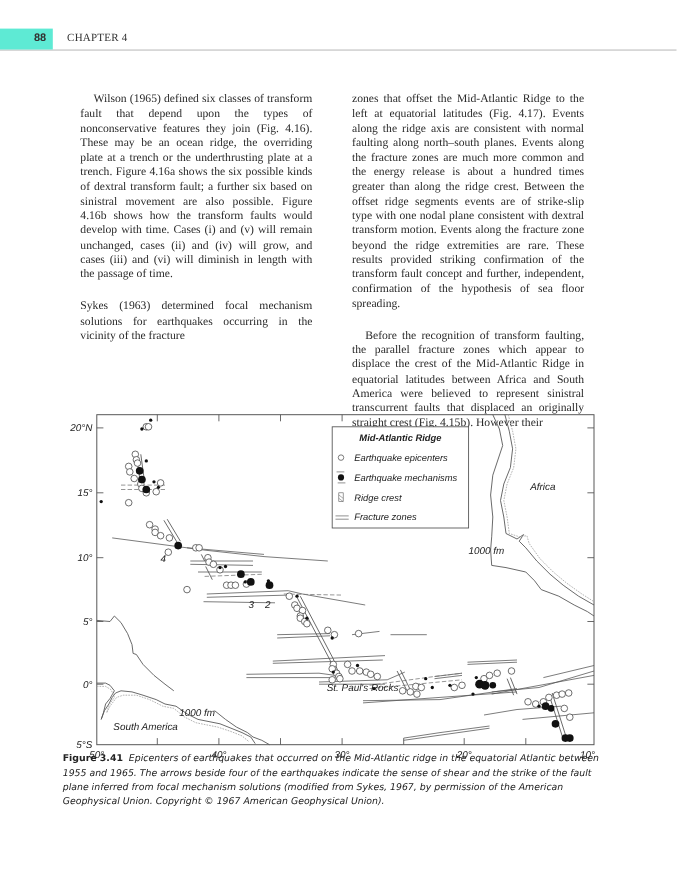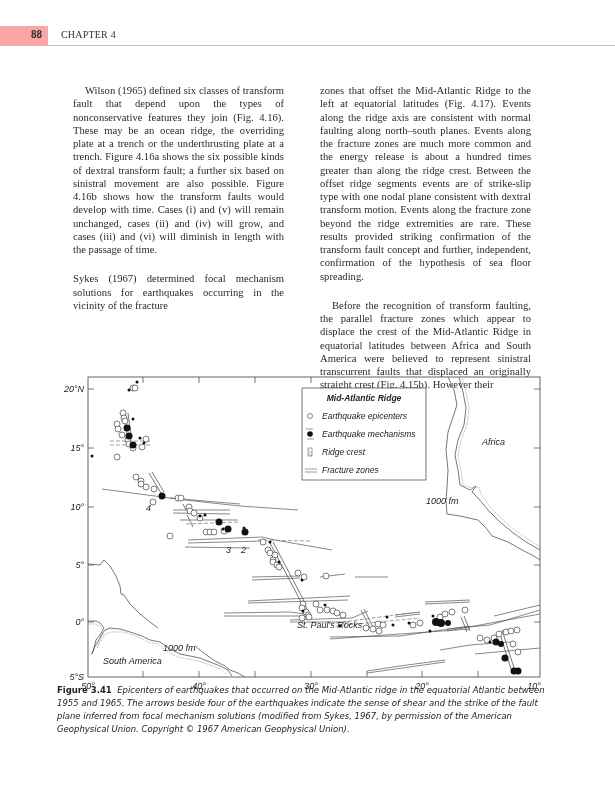--- a/index.html
+++ b/index.html
@@ -1,18 +1,18 @@
 <!DOCTYPE html>
 <html><head>
 <meta charset="utf-8">
 <style>
   html, body { margin: 0; padding: 0; background: #ffffff; }
   body { width: 615px; height: 800px; position: relative; overflow: hidden; font-family: "DejaVu Serif", serif; color: #222; }
   .header-band { position: absolute; left: 0; top: 26px; width: 615px; height: 19px; border-bottom: 1px solid #bdbdbd; }
-  .page-num-box { position: absolute; left: 0; top: 0; width: 48px; height: 19px; background: #fca5a5; }
+  .page-num-box { position: absolute; left: 0; top: 0; width: 48px; height: 19px; background: #5eead4; }
   .page-num { position: absolute; right: 6px; top: 3px; font-family: "Liberation Sans", sans-serif; font-size: 10px; font-weight: bold; color: #333; }
   .chapter { position: absolute; left: 61px; top: 3px; font-family: Liberation Serif, serif; font-size: 10px; color: #333; letter-spacing: 0.2px; }
   .col { position: absolute; font-family: "Liberation Serif", serif; font-size: 10.6px; line-height: 13.25px; text-align: justify; color: #2a2a2a; }
   .col p { margin: 16px; }
   .indent { text-indent: 12px; }
   .col-left { left: 57px; top: 68px; width: 243px; }
   .col-right { left: 304px; top: 68px; width: 243px; }
   .section-heading { font-family: "Liberation Sans", sans-serif; font-style: italic; font-size: 19px; line-height: 22px; color: #333; margin: 28px 0 18px 0 !important; text-align: left; font-weight: normal; }
   .figure { position: absolute; left: 50px; top: 370px; width: 510px; height: 330px; font-style: italic; }
   .figure svg { position: absolute; left: 0; top: 0; }
@@ -29,21 +29,21 @@
 
 <div class="header-band">
   <div class="page-num-box">
     <span class="page-num">88</span>
   </div>
   <span class="chapter">CHAPTER 4</span>
 </div>
 
 <div class="col col-left">
   <p class="indent">Wilson (1965) defined six classes of transform fault that depend upon the types of nonconservative features they join (Fig. 4.16). These may be an ocean ridge, the overriding plate at a trench or the underthrusting plate at a trench. Figure 4.16a shows the six possible kinds of dextral transform fault; a further six based on sinistral movement are also possible. Figure 4.16b shows how the transform faults would develop with time. Cases (i) and (v) will remain unchanged, cases (ii) and (iv) will grow, and cases (iii) and (vi) will diminish in length with the passage of time.</p>
-  <p>Sykes (1967) determined focal mechanism solutions for earthquakes occurring in the vicinity of the fracture</p>
+  <p>Sykes (1963) determined focal mechanism solutions for earthquakes occurring in the vicinity of the fracture</p>
 </div>
 
 <div class="col col-right">
   <p>zones that offset the Mid-Atlantic Ridge to the left at equatorial latitudes (Fig. 4.17). Events along the ridge axis are consistent with normal faulting along north–south planes. Events along the fracture zones are much more common and the energy release is about a hundred times greater than along the ridge crest. Between the offset ridge segments events are of strike-slip type with one nodal plane consistent with dextral transform motion. Events along the fracture zone beyond the ridge extremities are rare. These results provided striking confirmation of the transform fault concept and further, independent, confirmation of the hypothesis of sea floor spreading.</p>
   <p class="indent">Before the recognition of transform faulting, the parallel fracture zones which appear to displace the crest of the Mid-Atlantic Ridge in equatorial latitudes between Africa and South America were believed to represent sinistral transcurrent faults that displaced an originally straight crest (Fig. 4.15b). However their</p>
 </div>
 
 <div class="figure">
   <svg width="510" height="330" viewBox="50 350 510 330">
 

